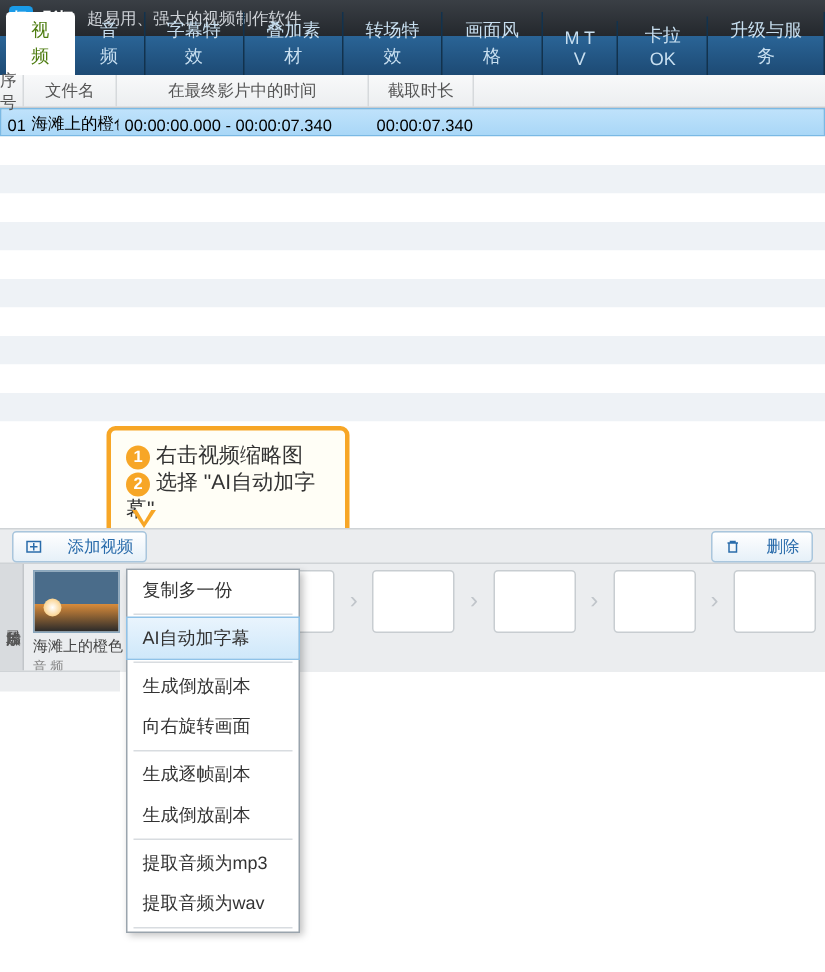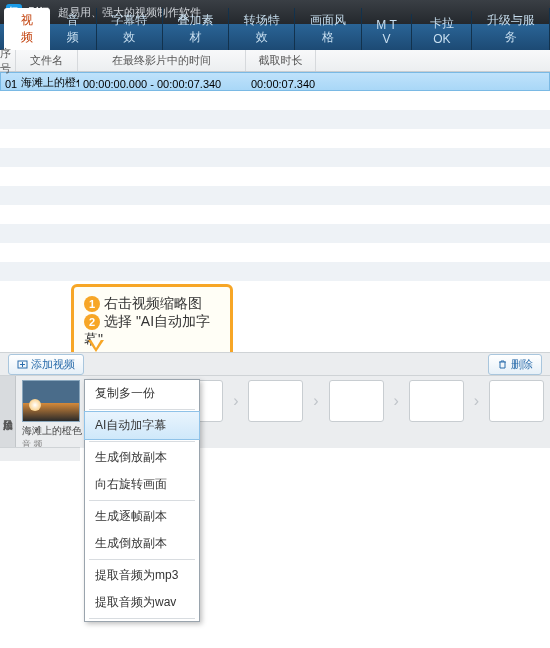--- a/index.html
+++ b/index.html
@@ -2,36 +2,36 @@
 <html><head>
 <meta charset="utf-8">
 <style>
 *{margin:0;padding:0;box-sizing:border-box;font-family:"Microsoft YaHei",Arial,sans-serif}
 body{background:#fff;width:550px;height:648px;overflow:hidden;position:relative}
 .titlebar{height:24px;background:linear-gradient(#3a3f45,#24282d);display:flex;align-items:center;padding:0 6px;color:#cfd3d8;font-size:11px}
 .app-icon{width:16px;height:16px;background:#1a9be8;border-radius:3px;margin-right:6px;display:flex;align-items:center;justify-content:center;color:#fff;font-size:10px;font-weight:bold}
 .app-name{color:#fff;font-weight:bold;margin-right:8px}
 .tabbar{height:26px;background:linear-gradient(#2a6496,#1d4a74);display:flex;align-items:flex-end;padding-left:4px}
 .tab{padding:4px 10px;color:#c8dff0;font-size:12px;cursor:pointer;border-right:1px solid #12324d;text-align:center}
-.tab.active{background:#fff;color:#c2410c;border-radius:3px 3px 0 0;border-right:none}
+.tab.active{background:#fff;color:#4d7c0f;border-radius:3px 3px 0 0;border-right:none}
 .colhdr{height:22px;background:linear-gradient(#f8f9fa,#eceef0);border-bottom:1px solid #c8ccd0;display:flex;font-size:11px;color:#555}
 .colhdr>div{border-right:1px solid #d6d9dc;display:flex;align-items:center;justify-content:center}
 .c1{width:16px}.c2{width:62px}.c3{width:168px}.c4{width:70px}
 .rows{height:228px;overflow:hidden}
 .row{height:19px;display:flex;font-size:11px;align-items:flex-end}
 .row:nth-child(odd){background:#eef2f6}
 .row:nth-child(even){background:#fff}
 .row.sel{background:linear-gradient(#bfe2fb,#a9d7f7);border:1px solid #7ab9e4}
 .row>div{padding:0 4px;white-space:nowrap;overflow:hidden}
 .callout{position:absolute;left:71px;top:284px;width:162px;background:#fffef6;border:3px solid #f7a626;border-radius:6px;padding:8px 10px;font-size:14px;color:#333}
 .callout .num{display:inline-block;width:16px;height:16px;border-radius:50%;background:#f7a626;color:#fff;text-align:center;line-height:16px;font-size:11px;margin-right:4px;font-weight:bold}
 .callout-tail{position:absolute;left:88px;top:340px;width:0;height:0;border-left:8px solid transparent;border-right:8px solid transparent;border-top:12px solid #f7a626}
 .callout-tail2{position:absolute;left:90px;top:338px;width:0;height:0;border-left:6px solid transparent;border-right:6px solid transparent;border-top:10px solid #fffef6}
 .toolbar2{position:absolute;top:352px;left:0;right:0;height:24px;background:#ebedef;border-top:1px solid #cfd3d6;border-bottom:1px solid #cfd3d6;display:flex;align-items:center;padding:0 8px;justify-content:space-between}
-.btn{border:1px solid #a9c6dd;background:linear-gradient(#fff,#e6f0f8);color:#2a6cab;font-size:11px;padding:2px 8px;border-radius:3px;cursor:pointer;display:flex;align-items:center;gap:3px}
+.btn{border:1px solid #a9c6dd;background:linear-gradient(#fff,#e6f0f8);color:#2a6cab;font-size:11px;padding:2px 8px;border-radius:3px;cursor:pointer;display:flex;align-items:center;gap:17px}
 .del-icon{width:11px;height:11px;display:inline-block}
 .timeline{position:absolute;top:376px;left:0;right:0;height:72px;background:#ebedef;display:flex}
 .tl-label{width:16px;background:#d8dbde;border-right:1px solid #c2c6c9;display:flex;flex-direction:column;align-items:center;justify-content:center;font-size:10px;color:#555}
 .tl-label span{writing-mode:vertical-rl}
 .tl-body{flex:1;padding:4px 6px;display:flex;gap:6px;align-items:flex-start;overflow:hidden}
 .thumb{width:60px;display:flex;flex-direction:column}
 .thumb-img{width:58px;height:42px;border:1px solid #8aa7bd;background:linear-gradient(180deg,#4a6c8a 0%,#4a6c8a 55%,#d68a3a 55%,#2a2a2a 100%);position:relative}
 .thumb-img::after{content:"";position:absolute;left:6px;top:18px;width:12px;height:12px;border-radius:50%;background:radial-gradient(circle,#fff,#f8c060)}
 .thumb-name{font-size:10px;color:#444;white-space:nowrap;overflow:hidden;margin-top:2px}
 .thumb-sub{font-size:9px;color:#888}

